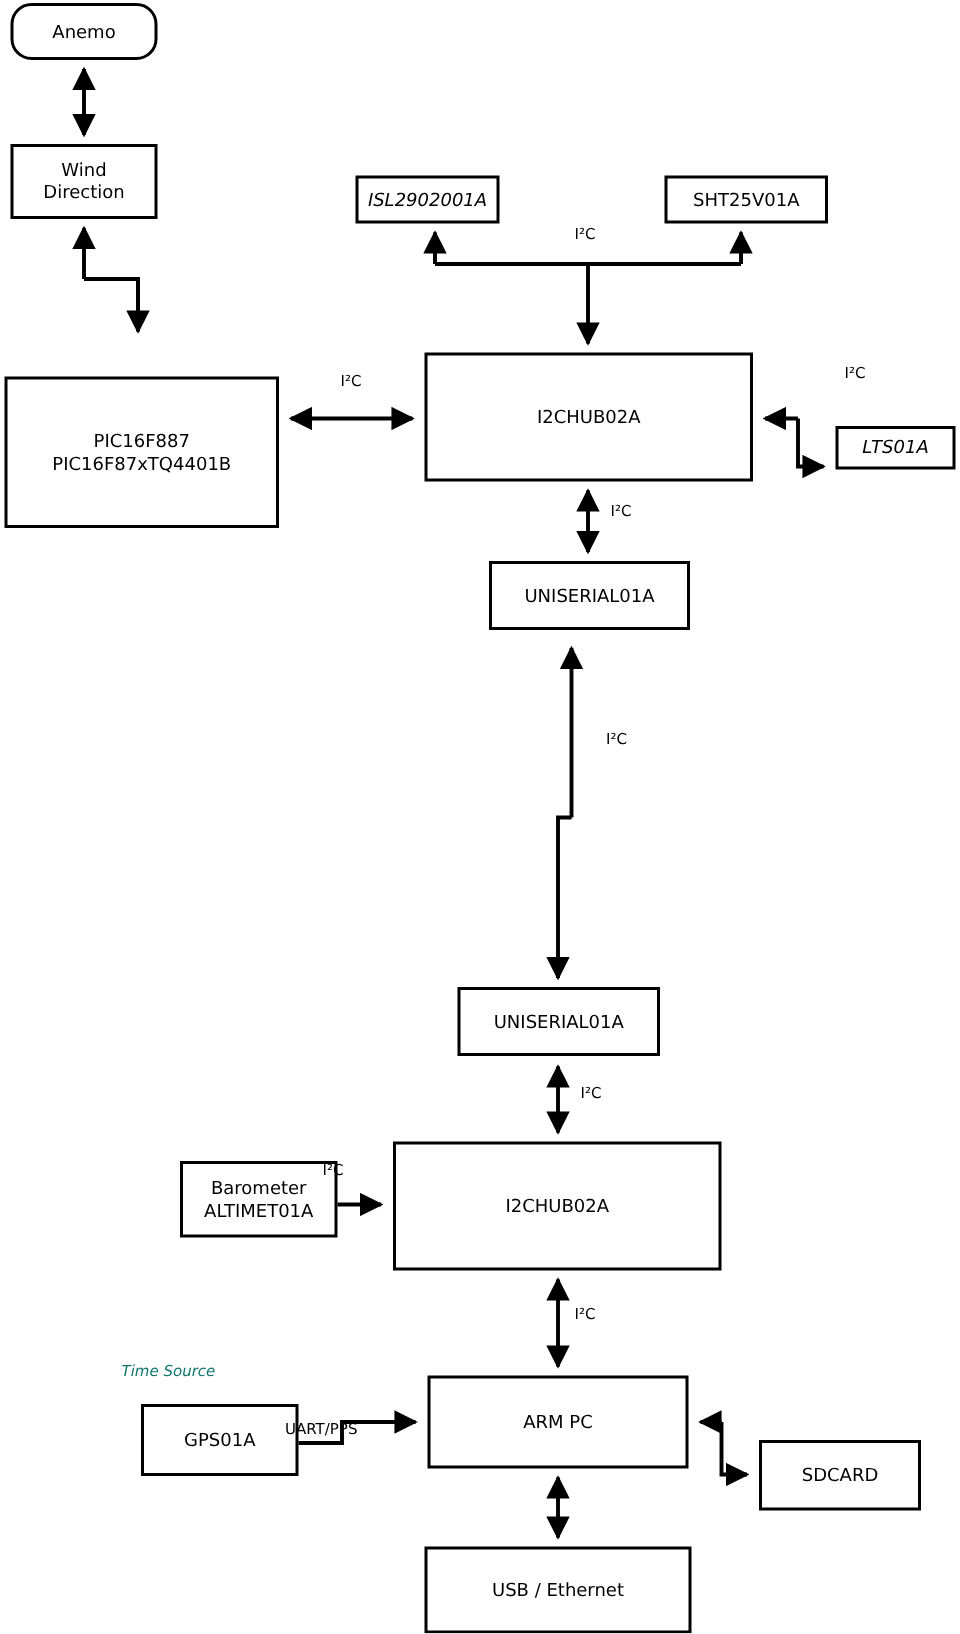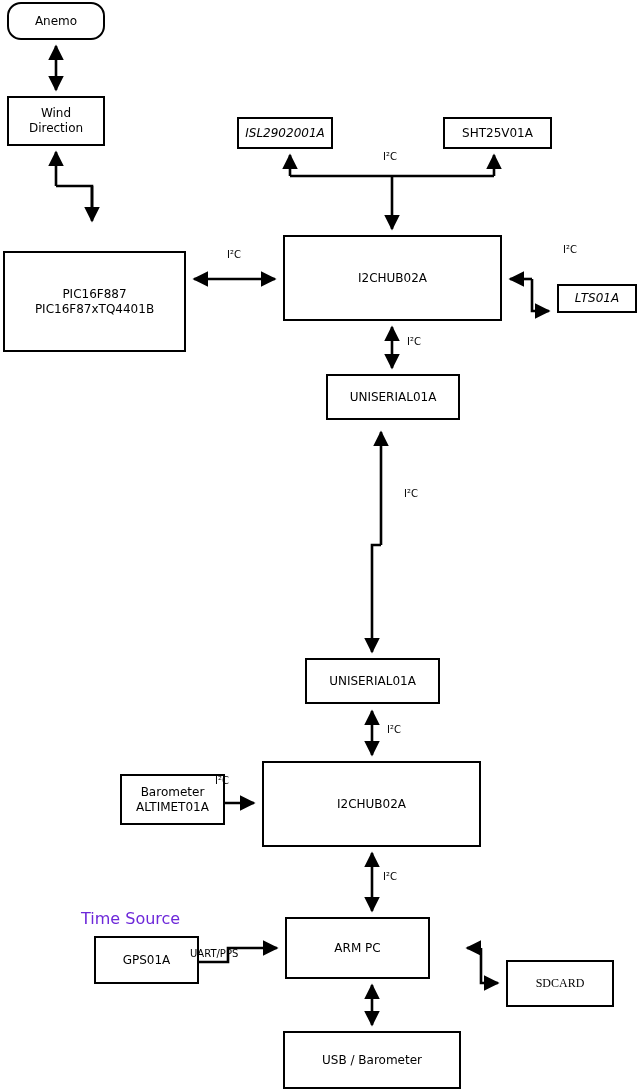--- a/index.html
+++ b/index.html
@@ -47,24 +47,25 @@
   .edge-label {
     position: absolute;
     font-size: 10px;
     color: #000000;
     white-space: nowrap;
     z-index: 3;
     background: transparent;
   }
   .free-label {
     position: absolute;
-    font-size: 16px;
-    color: #6d28d9;
+    font-size: 10px;
+    color: #0f766e;
     white-space: nowrap;
     z-index: 3;
+    font-style: italic;
   }
 </style>
 </head>
 <body>
 
 <div id="diagram-canvas">
 
   <svg id="edge-layer" viewBox="0 0 640 1089" width="640" height="1089" xmlns="http://www.w3.org/2000/svg">
     <defs>
       <marker id="arrow-end" viewBox="0 0 10 10" refX="9" refY="5" markerWidth="6" markerHeight="6" orient="auto-start-reverse">
@@ -157,30 +158,30 @@
 
   <div class="node" style="left:92px; top:774px; width:105px; height:51px;margin-left:28px;">
     <span class="node-label">Barometer
 ALTIMET01A</span>
   </div>
 
   <div class="node" style="left:67px; top:936px; width:105px; height:48px;margin-left:27px;">
     <span class="node-label">GPS01A</span>
   </div>
 
-  <div class="node" style="left:285px; top:917px; width:145px; height:62px;">
+  <div class="node" style="left:285px; top:917px; width:174px; height:62px;">
     <span class="node-label">ARM PC</span>
   </div>
 
-  <div class="node" style="left:506px; top:960px; width:108px; height:47px;font-family:Liberation Serif, serif;">
+  <div class="node" style="left:506px; top:960px; width:108px; height:47px;">
     <span class="node-label">SDCARD</span>
   </div>
 
   <div class="node" style="left:283px; top:1031px; width:178px; height:58px;">
-    <span class="node-label">USB / Barometer</span>
+    <span class="node-label">USB / Ethernet</span>
   </div>
 
   <div class="edge-label" style="left:383px; top:151px;">I²C</div>
   <div class="edge-label" style="left:227px; top:249px;">I²C</div>
   <div class="edge-label" style="left:563px; top:244px;">I²C</div>
   <div class="edge-label" style="left:407px; top:336px;">I²C</div>
   <div class="edge-label" style="left:404px; top:488px;">I²C</div>
   <div class="edge-label" style="left:387px; top:724px;">I²C</div>
   <div class="edge-label" style="left:215px; top:775px;">I²C</div>
   <div class="edge-label" style="left:383px; top:871px;">I²C</div>

